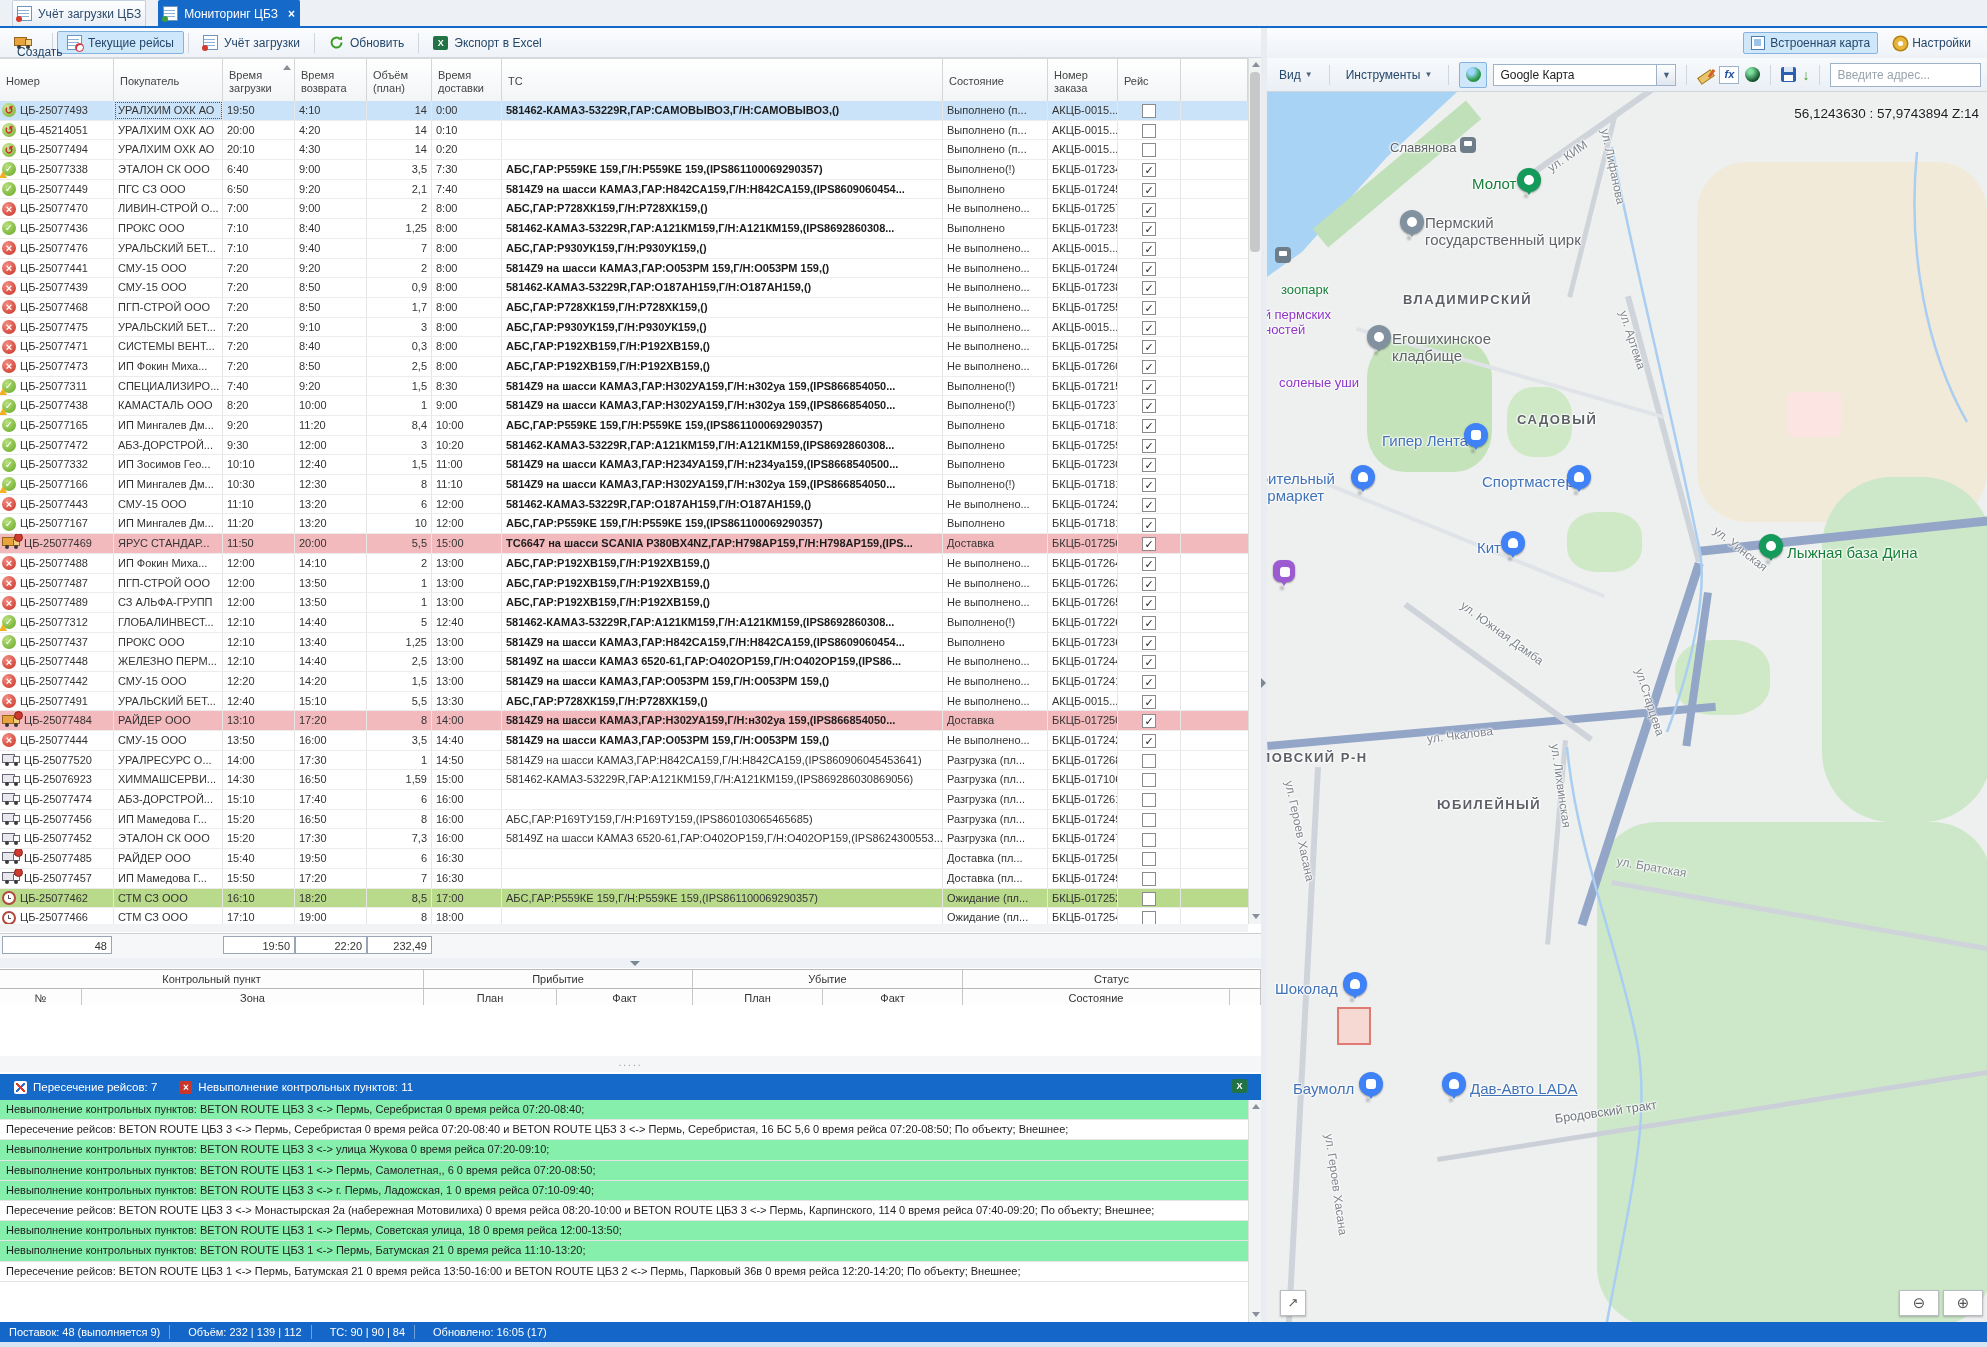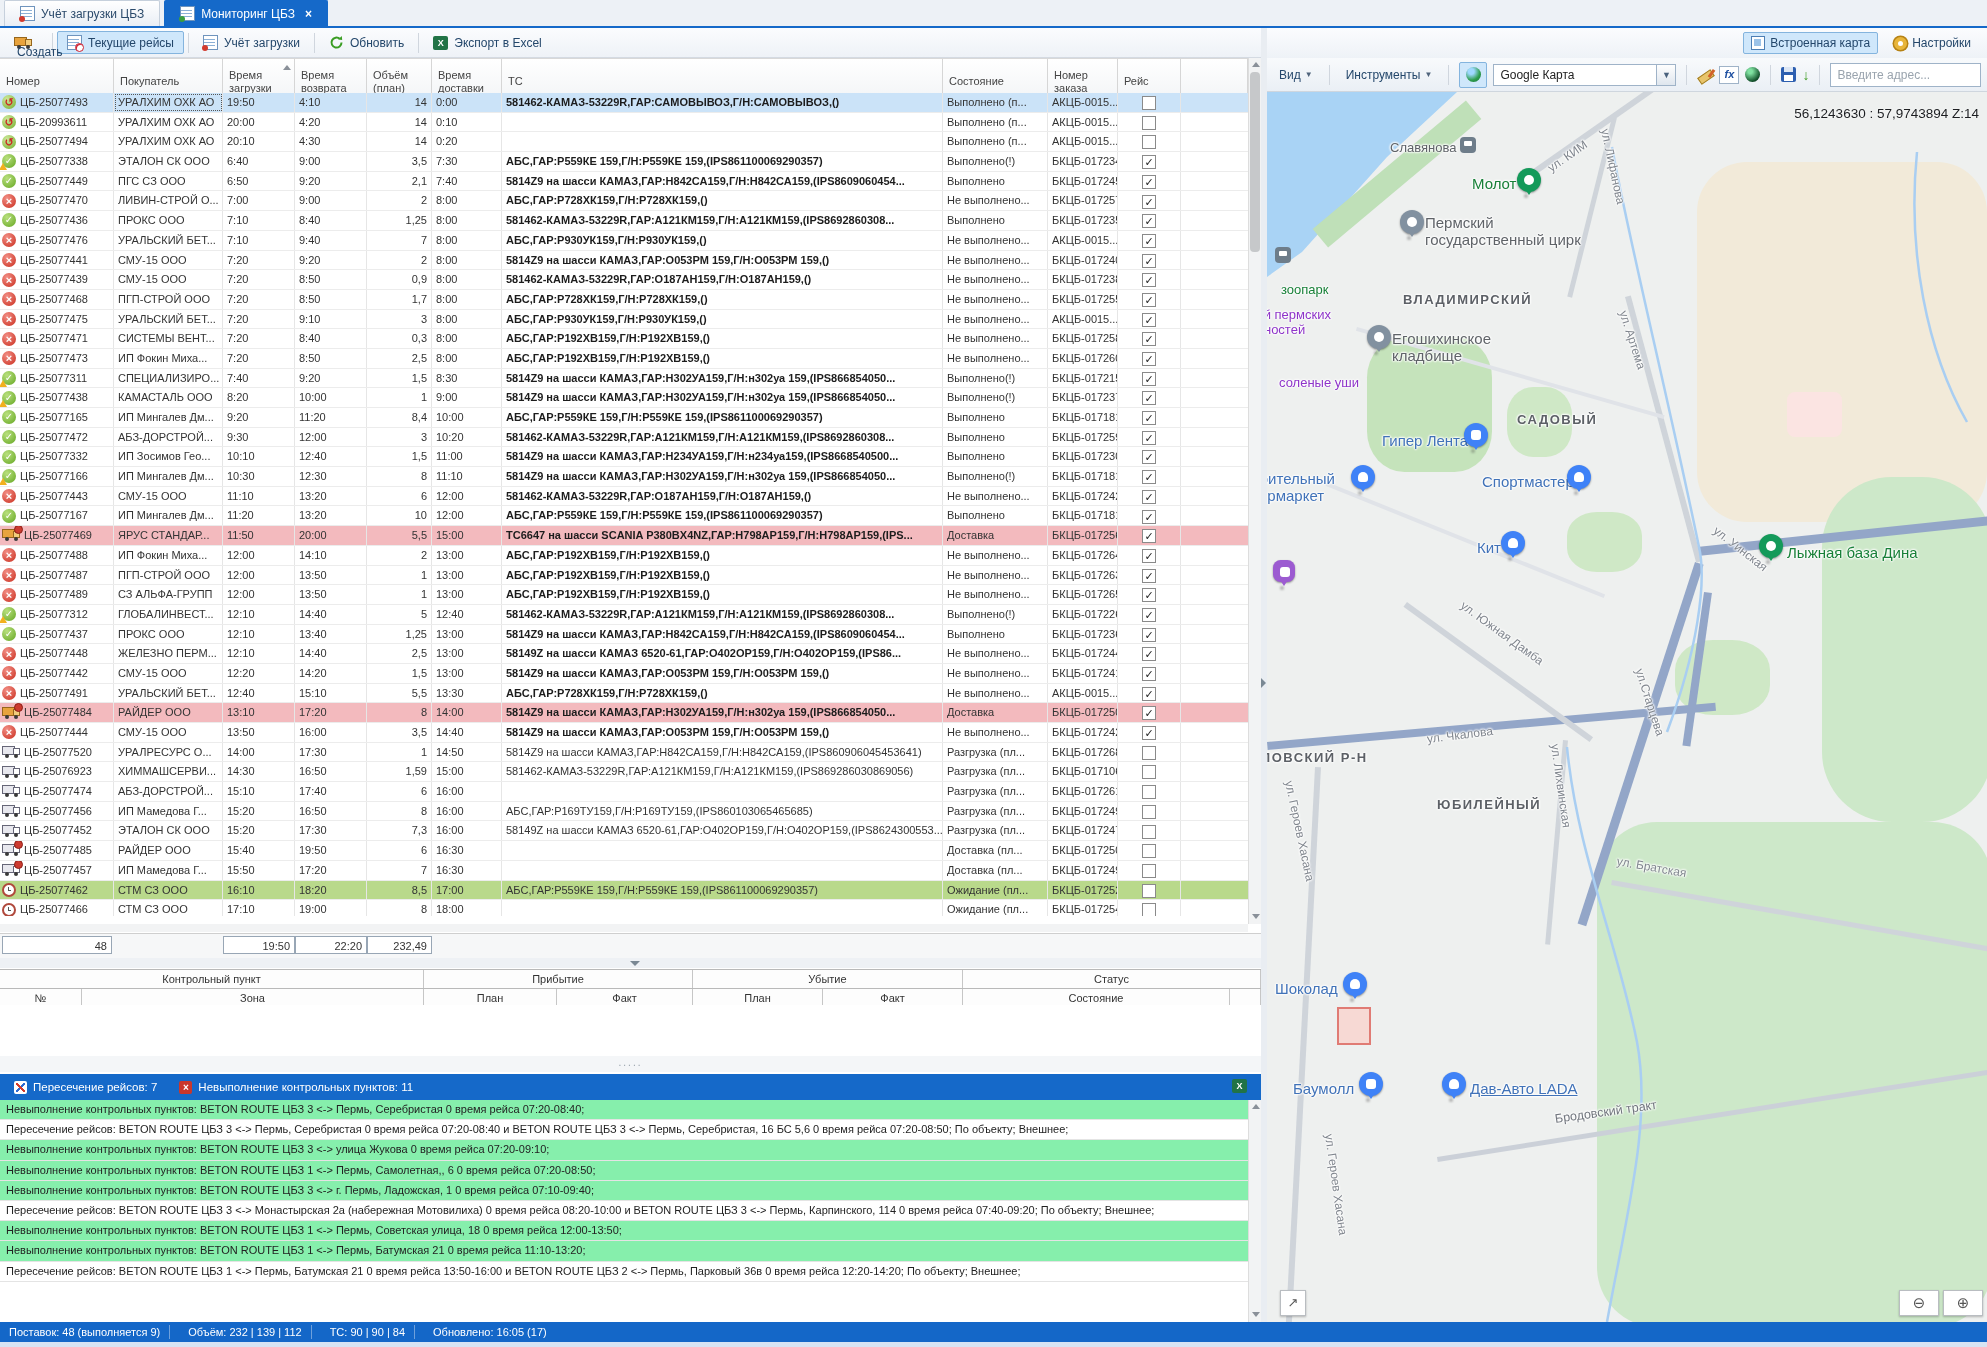--- a/index.html
+++ b/index.html
@@ -1,21 +1,21 @@
 <!DOCTYPE html>
 <html><head>
 <meta charset="utf-8">
 <style>
   html,body{margin:0;padding:0;background:#fff;}
   .app{position:relative;width:1987px;height:1347px;overflow:hidden;
        font-family:"Liberation Sans","DejaVu Sans",sans-serif;font-size:11px;color:#333;background:#fff;}
 
   
   .tabbar{position:absolute;left:0;top:0;width:1987px;height:26px;background:#edf1f6;border-bottom:2px solid #1569c9;display:flex;align-items:flex-end;}
-  .tab{height:25px;display:flex;align-items:center;gap:6px;padding:0 15px;margin-left:4px;
+  .tab{height:25px;display:flex;align-items:center;gap:6px;padding:0 4px;margin-left:12px;
        background:linear-gradient(#ffffff,#e9eef5);border:1px solid #c6d0dc;border-bottom:none;border-radius:2px 2px 0 0;color:#2b4a6b;font-size:12px;}
   .tab.active{background:#1569c9;border-color:#1569c9;color:#fff;}
   .tclose{font-size:12px;font-weight:bold;margin-left:4px;cursor:pointer;}
   .ticon{width:13px;height:13px;display:inline-block;position:relative;background:#fff;border:1px solid #6f94bd;}
   .ticon::before{content:"";position:absolute;left:0;top:3px;width:11px;height:1px;background:#8cb0d6;box-shadow:0 3px 0 #8cb0d6,0 6px 0 #8cb0d6;}
   .ticon::after{content:"";position:absolute;left:-2px;bottom:-2px;width:6px;height:6px;border-radius:50%;background:#d23b2e;}
   .ticon.mon::after{background:#3c9e3f;}
 
   
   .toolbar{position:absolute;left:0;top:28px;width:1261px;height:30px;background:linear-gradient(#fbfcfe,#eef2f7);border-bottom:1px solid #d4dae2;display:flex;align-items:center;padding-left:4px;box-sizing:border-box;}
@@ -34,21 +34,21 @@
   .ig{width:13px;height:13px;display:inline-block;position:relative;background:#fff;border:1px solid #6f94bd;}
   .ig::before{content:"";position:absolute;left:0;top:3px;width:11px;height:1px;background:#8cb0d6;box-shadow:0 3px 0 #8cb0d6,0 6px 0 #8cb0d6;}
   .ig.red::after{content:"";position:absolute;left:-2px;bottom:-2px;width:6px;height:6px;border-radius:50%;background:#d23b2e;}
   .ig.clock::after{content:"";position:absolute;right:-3px;bottom:-3px;width:7px;height:7px;border-radius:50%;background:#fff;border:1px solid #c23;box-shadow:inset 1px 1px 0 #c23;}
   .xls{width:15px;height:14px;display:inline-block;background:#217346;border-radius:2px;color:#fff;font-weight:bold;font-size:9px;line-height:14px;text-align:center;}
   .refresh svg{display:block;}
   .gcols{display:grid;grid-template-columns:114px 109px 72px 72px 65px 70px 441px 105px 70px 63px 1fr;}
   .ghead{position:absolute;left:0;top:58px;width:1248px;height:43px;background:linear-gradient(#ffffff,#f2f4f6);border-bottom:1px solid #c9c9c9;border-top:1px solid #d8d8d8;}
   .hcell{border-right:1px solid #d6d6d6;padding:4px 4px 2px 6px;color:#444;display:flex;flex-direction:column;justify-content:center;position:relative;line-height:13px;}
   .sortarrow{position:absolute;right:3px;top:6px;width:0;height:0;border-left:4px solid transparent;border-right:4px solid transparent;border-bottom:5px solid #8a9099;}
-  .gbody{position:absolute;left:0;top:93px;width:1428px;height:823px;overflow:hidden;background:#fff;}
+  .gbody{position:absolute;left:0;top:101px;width:1428px;height:823px;overflow:hidden;background:#fff;}
   .trow{height:18.7px;border-bottom:1px solid #ececec;background:#fff;align-items:center;}
   .trow .cell{height:18.7px;line-height:18.7px;padding:0 4px;border-right:1px solid #e6e6e6;white-space:nowrap;overflow:hidden;box-sizing:border-box;}
   .trow .num{display:flex;align-items:center;gap:4px;padding-left:2px;}
   .trow.sel{background:#cbe3f8;}
   .trow.pink{background:#f3babe;}
   .trow.green{background:#b9d98b;}
   .cell.right{text-align:right;}
   .cell.bold{font-weight:bold;color:#1c1c1c;}
   .cell.dotted{outline:1px dotted #555;outline-offset:-2px;}
   .cb{display:inline-block;width:12px;height:12px;background:#fff;border:1px solid #8a8a8a;line-height:12px;text-align:center;font-size:11px;color:#222;vertical-align:middle;}
@@ -268,21 +268,21 @@
         <div class="cell">0:00</div>
         <div class="cell bold">581462-КАМАЗ-53229R,ГАР:САМОВЫВОЗ,Г/Н:САМОВЫВОЗ,()</div>
         <div class="cell">Выполнено (п...</div>
         <div class="cell">АКЦБ-0015...</div>
         <div class="cell" style="text-align: center;"><span class="cb"></span></div>
         <div class="cell"></div>
       </div>
       <div class="trow gcols ">
         <div class="cell num">
           <span class="ric self"></span>
-          <span>ЦБ-20993611</span>
+          <span>ЦБ-45214051</span>
         </div>
         <div class="cell">УРАЛХИМ ОХК АО</div>
         <div class="cell">20:00</div>
         <div class="cell">4:20</div>
         <div class="cell right">14</div>
         <div class="cell">0:10</div>
         <div class="cell"></div>
         <div class="cell">Выполнено (п...</div>
         <div class="cell">АКЦБ-0015...</div>
         <div class="cell" style="text-align: center;"><span class="cb"></span></div>

